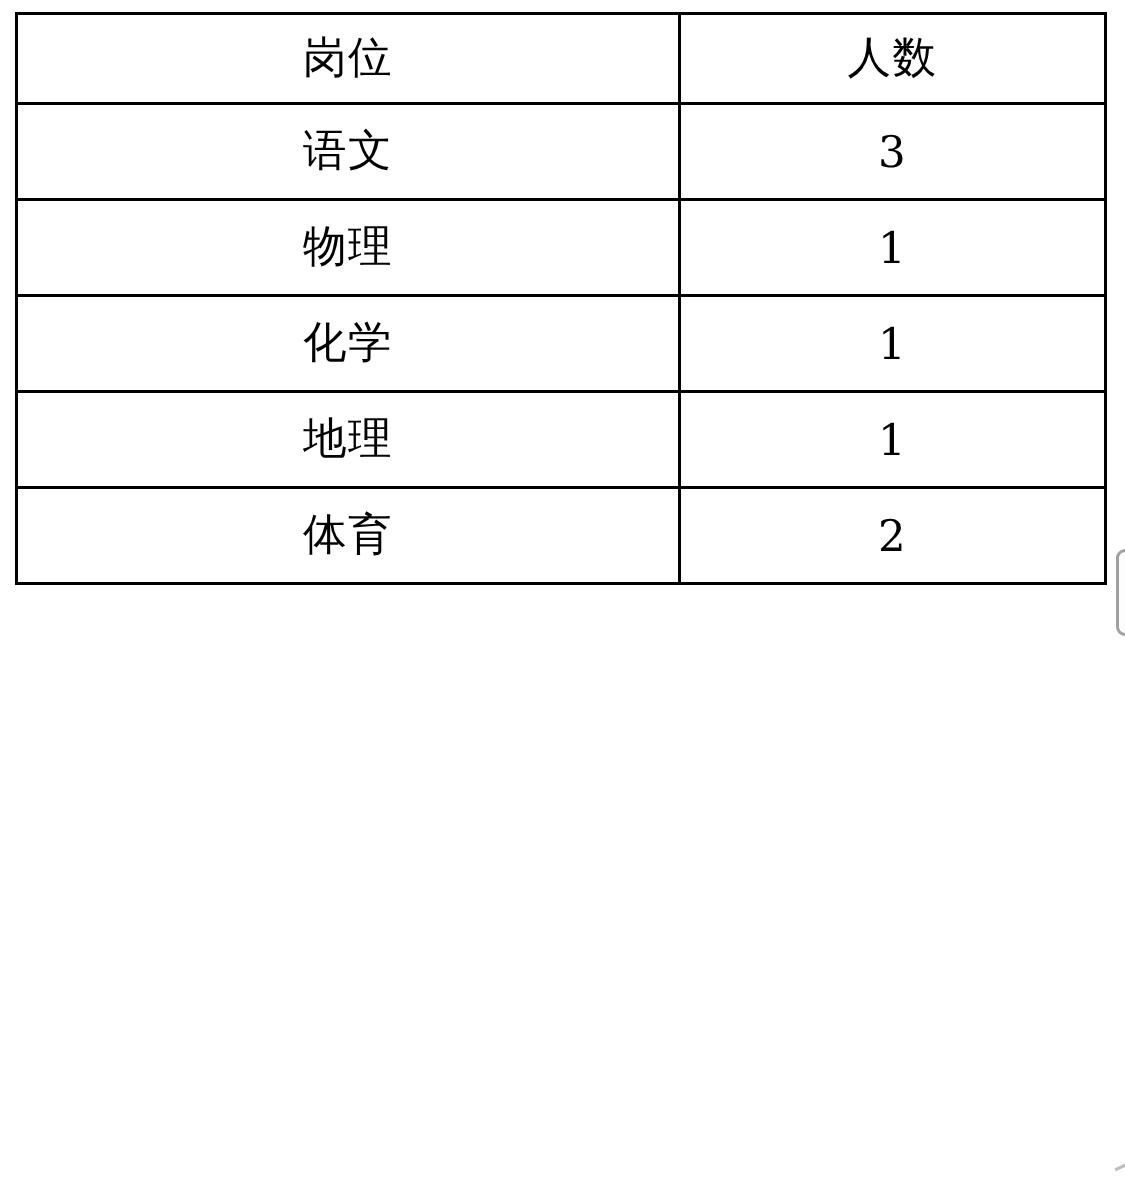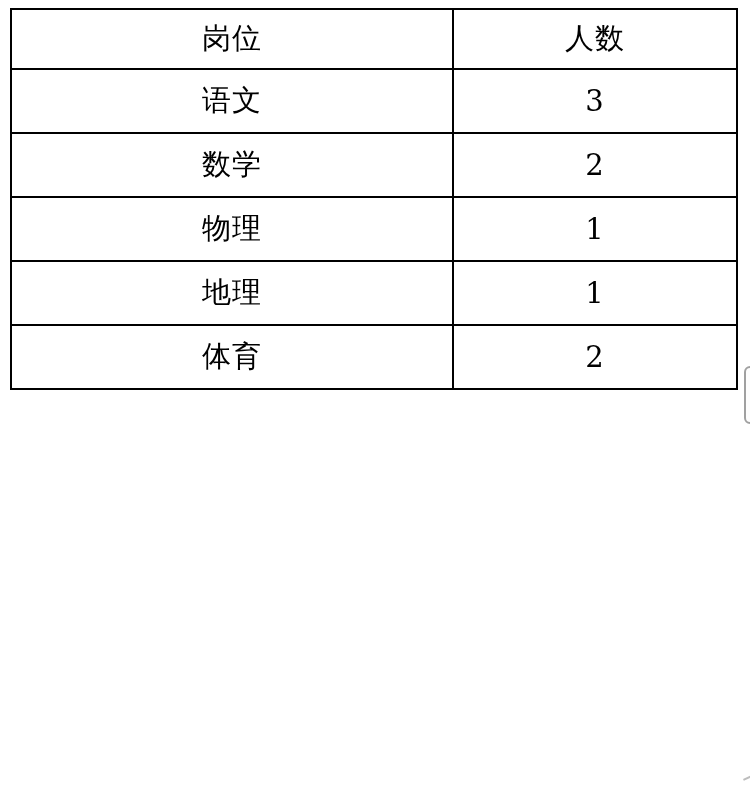--- a/index.html
+++ b/index.html
@@ -74,25 +74,25 @@
       <th>岗位</th>
       <th>人数</th>
     </tr>
   </thead>
   <tbody>
     <tr>
       <td>语文</td>
       <td>3</td>
     </tr>
     <tr>
-      <td>数学</td>
-      <td>2</td>
+      <td>物理</td>
+      <td>1</td>
     </tr>
     <tr>
-      <td>物理</td>
+      <td>化学</td>
       <td>1</td>
     </tr>
     <tr>
       <td>地理</td>
       <td>1</td>
     </tr>
     <tr>
       <td>体育</td>
       <td>2</td>
     </tr>

